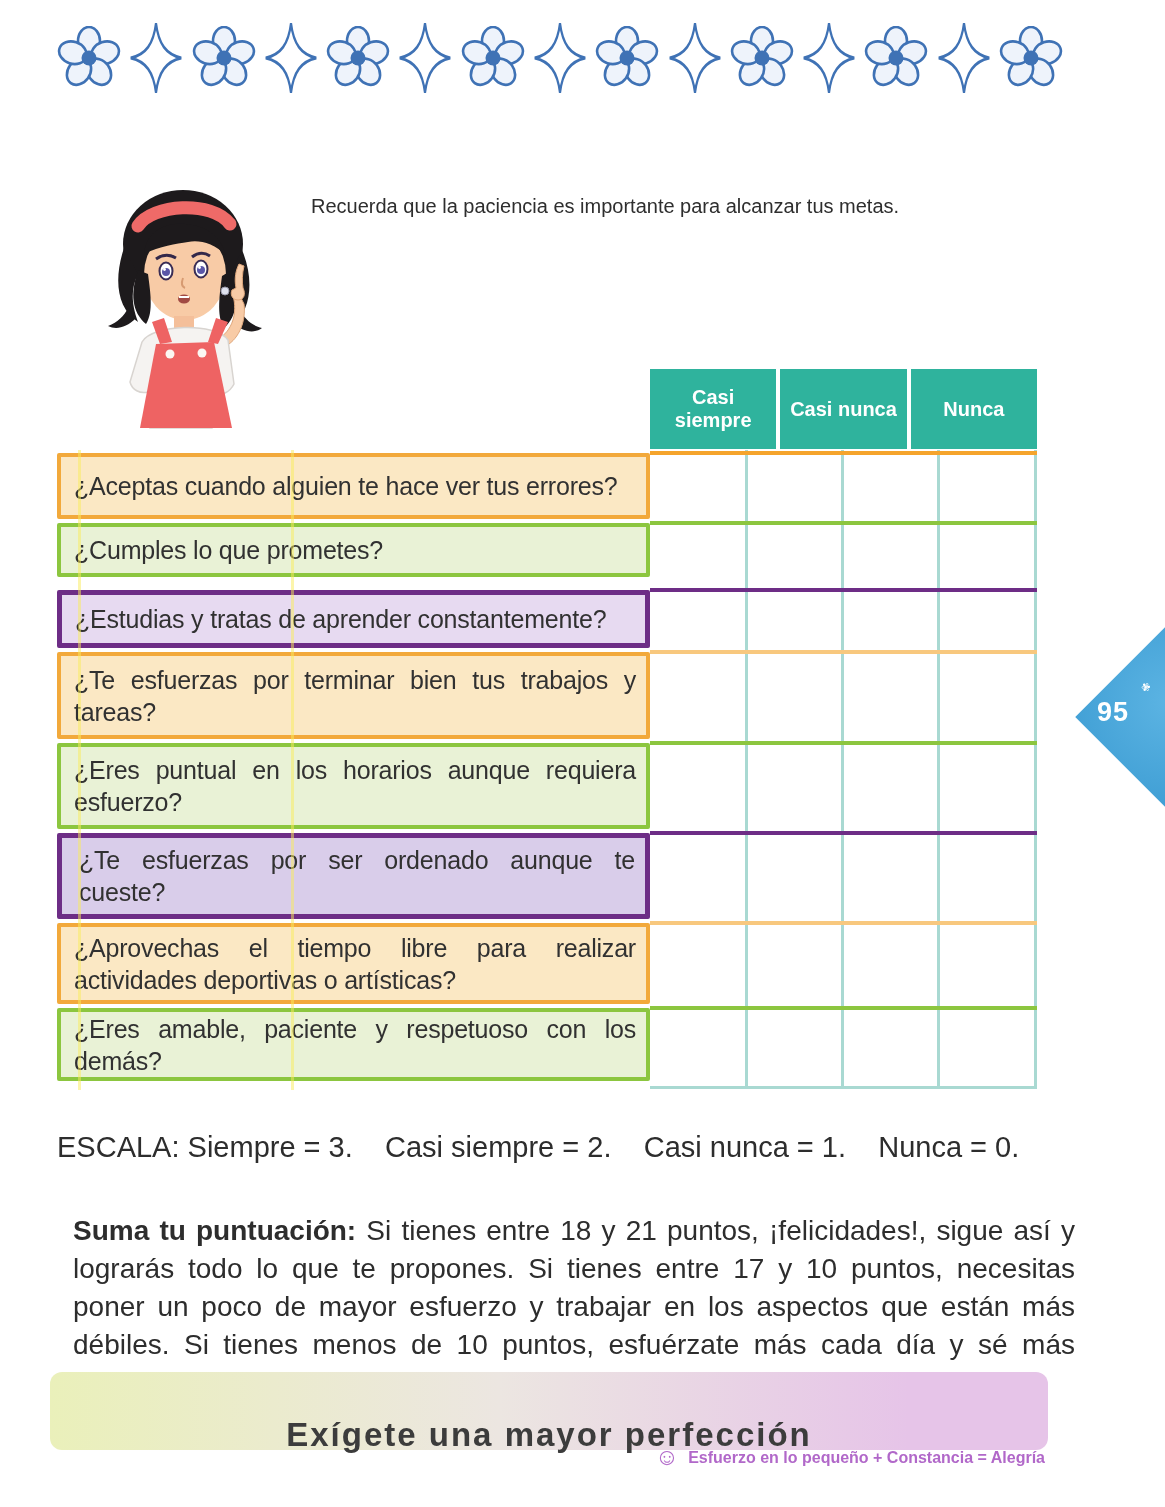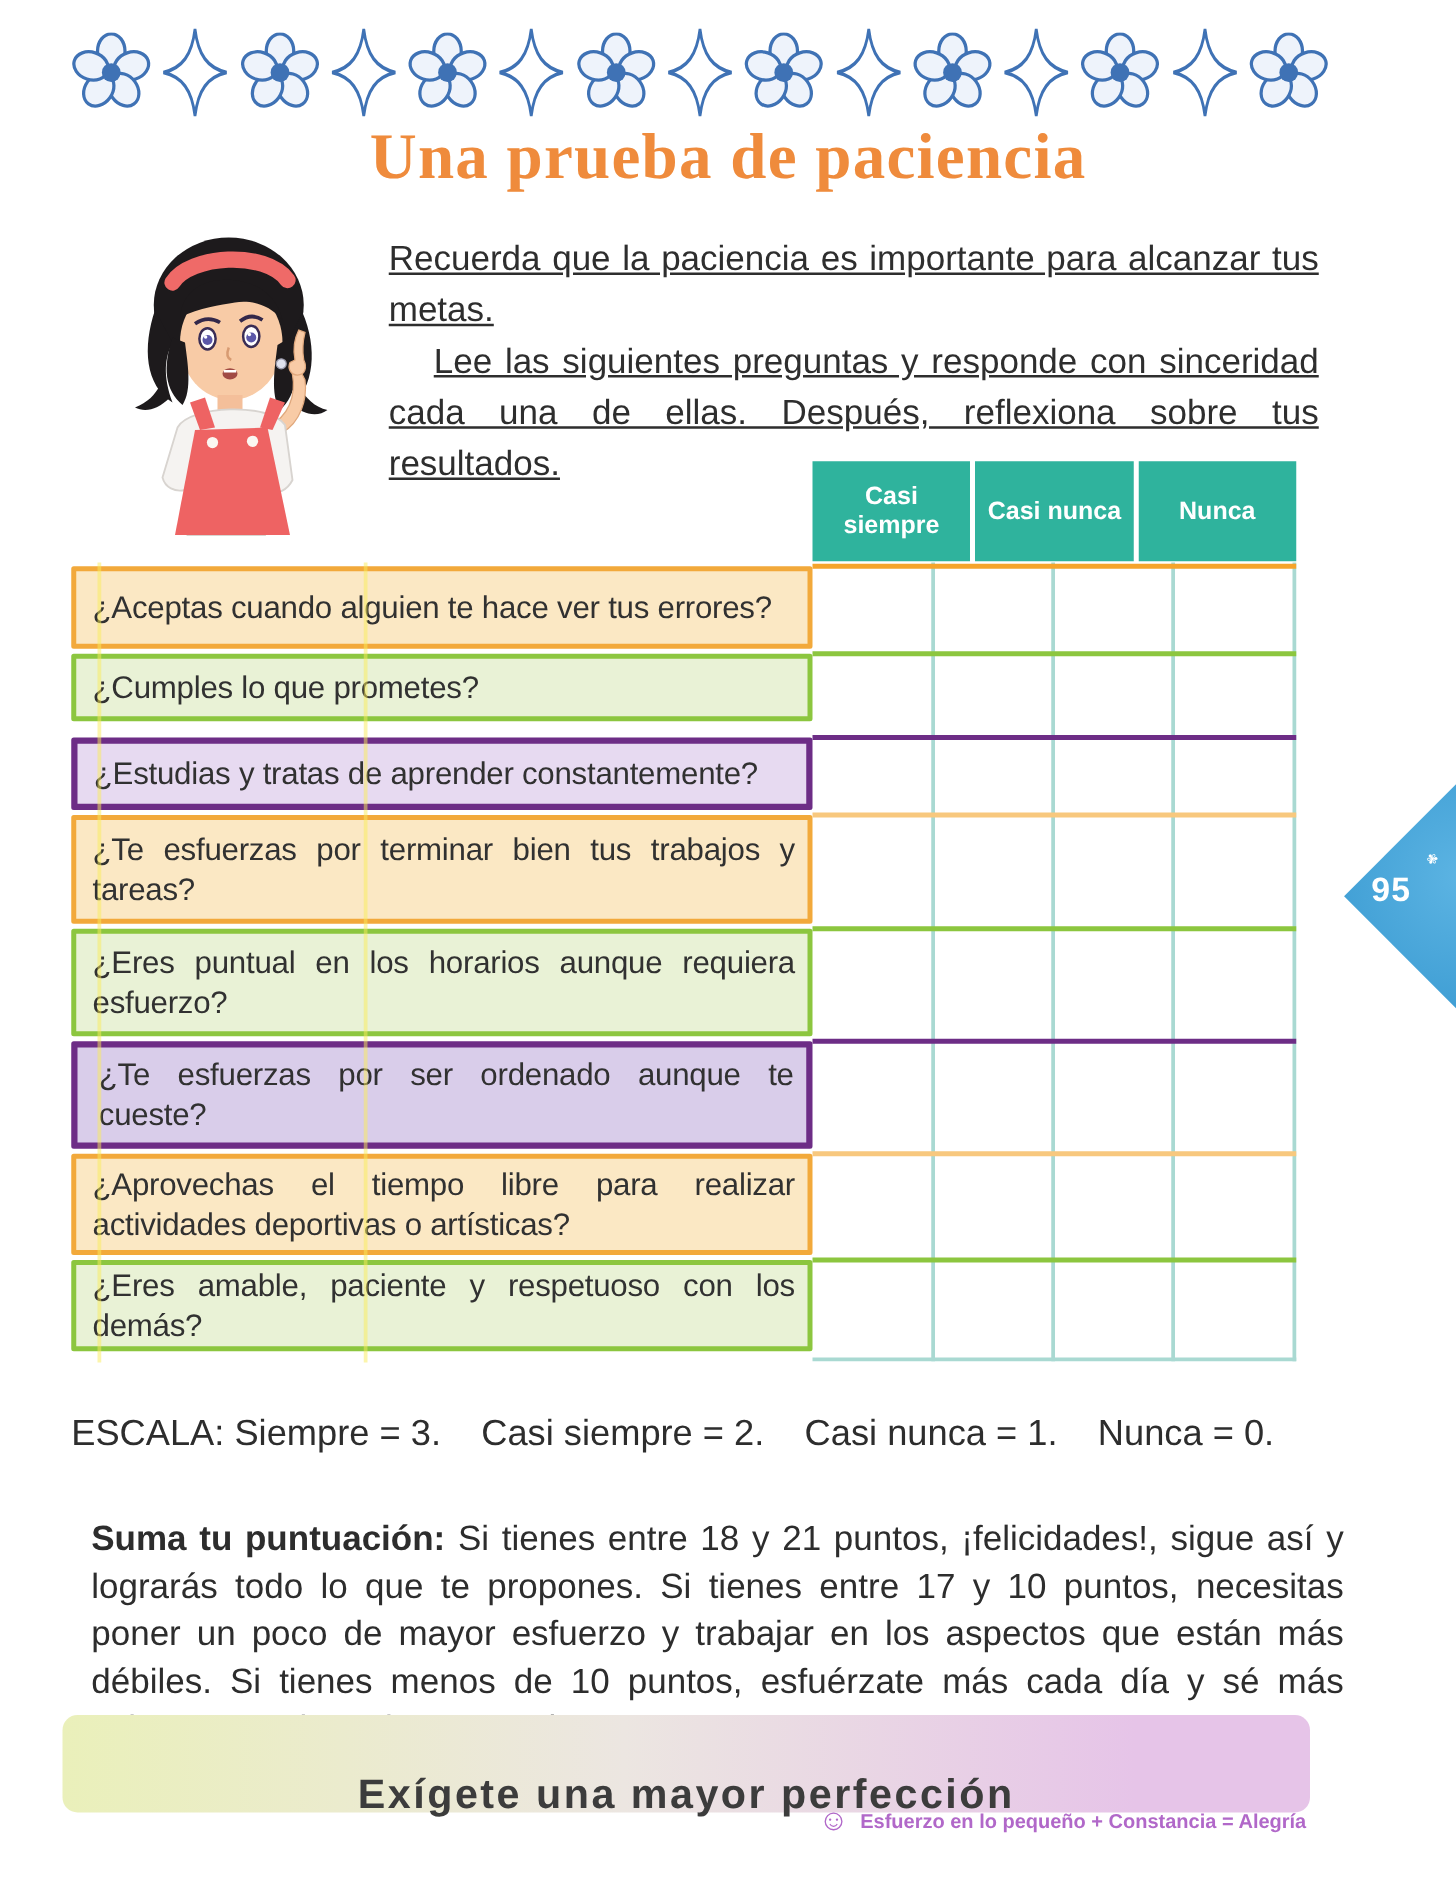--- a/index.html
+++ b/index.html
@@ -15,22 +15,22 @@
 
   
   .title{position:absolute;left:0;top:96px;width:100%;text-align:center;
          font-family:"Liberation Serif",serif;font-weight:bold;font-size:52px;
          color:var(--title-orange);letter-spacing:1px;}
 
   
   .girl{position:absolute;left:86px;top:170px;width:195px;height:262px;}
 
   
-  .intro{position:absolute;left:311px;top:186px;width:744px;font-size:28px;line-height:41px;
-         text-align:justify;color:#2e2e2e;text-decoration:underline;}
+  .intro{position:absolute;left:311px;top:186px;width:744px;font-size:20px;line-height:41px;
+         text-align:justify;color:#2e2e2e;}
   .intro p{margin:0;}
   .intro p + p{text-indent:36px;}
 
   
   .hdr{position:absolute;left:650px;top:369px;width:387px;height:80px;display:flex;gap:4px;}
   .hcell{flex:1;background:var(--header-teal);color:#fff;font-weight:bold;font-size:20px;
          line-height:23px;display:flex;align-items:center;justify-content:center;
          text-align:center;padding:4px 2px;}
 
   
@@ -144,21 +144,20 @@
         <use href="#sym-flower"></use>
       </svg>
       <svg class="deco diamond" viewBox="0 0 64 64" preserveAspectRatio="none">
         <use href="#sym-diamond"></use>
       </svg>
       <svg class="deco flower" viewBox="0 0 64 64">
         <use href="#sym-flower"></use>
       </svg>
     </div>
 
-  <div class="title">Una prueba de paciencia</div>
 
   <svg class="girl" viewBox="0 0 195 262">
     <ellipse cx="97" cy="74" rx="60" ry="54" fill="#1d1a1c"></ellipse>
     <path d="M38,78 C28,108 30,138 52,152 C44,130 46,116 52,104 Z" fill="#1d1a1c"></path>
     <path d="M156,80 C168,108 166,140 146,156 C152,132 150,116 144,104 Z" fill="#1d1a1c"></path>
     <path d="M50,148 C40,158 30,160 22,156 C32,152 38,146 42,138 Z" fill="#1d1a1c"></path>
     <path d="M146,152 C156,162 168,164 176,158 C166,156 158,148 154,140 Z" fill="#1d1a1c"></path>
     <ellipse cx="99" cy="104" rx="41" ry="46" fill="#f8cba6"></ellipse>
     <path d="M58,84 C60,62 78,52 100,54 C122,56 136,68 140,86 C128,72 112,70 102,72 C90,74 74,76 58,84 Z" fill="#1d1a1c"></path>
     <path d="M52,100 C44,124 46,142 60,154 C68,142 64,120 62,104 Z" fill="#1d1a1c"></path>
@@ -182,21 +181,20 @@
     <path d="M56,172 C66,154 130,152 142,170 L148,214 C144,222 136,226 128,224 L126,258 H64 L62,222 C54,224 46,220 44,212 Z" fill="#f5f3f1" stroke="#d8d4d0" stroke-width="1.5"></path>
     <path d="M70,174 L128,172 L146,258 L54,258 Z" fill="#ee6363"></path>
     <path d="M74,174 L66,152 L78,148 L86,172 Z" fill="#ee6363"></path>
     <path d="M122,172 L130,148 L142,152 L132,174 Z" fill="#ee6363"></path>
     <circle cx="84" cy="184" r="4.5" fill="#fbf7f2"></circle>
     <circle cx="116" cy="183" r="4.5" fill="#fbf7f2"></circle>
   </svg>
 
   <div class="intro">
     <p>Recuerda que la paciencia es importante para alcanzar tus metas.</p>
-    <p>Lee las siguientes preguntas y responde con sinceridad cada una de ellas. Después, reflexiona sobre tus resultados.</p>
   </div>
 
   <div class="hdr" id="answer-header">
       <div class="hcell">Casi siempre</div>
       <div class="hcell">Casi nunca</div>
       <div class="hcell">Nunca</div>
     </div>
 
   <div id="question-rows">
       <div class="qrow theme-orange" style="top: 453px; height: 66px;">

